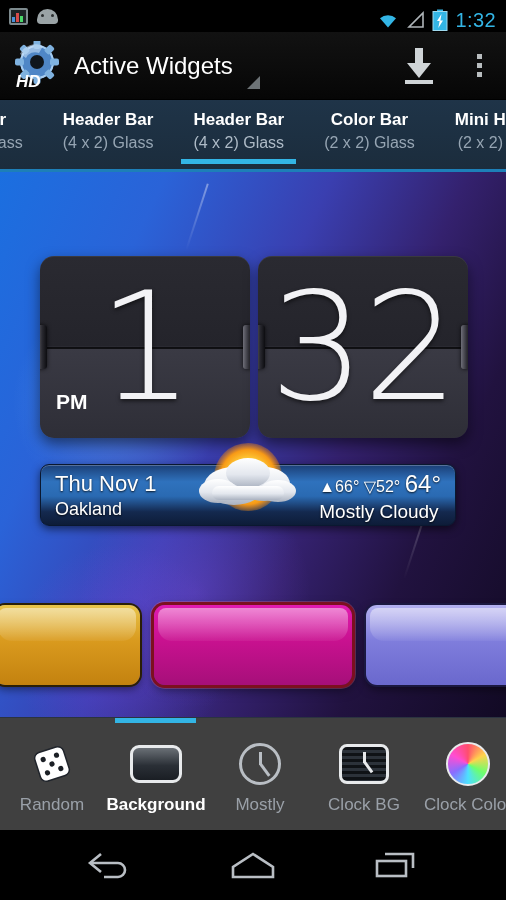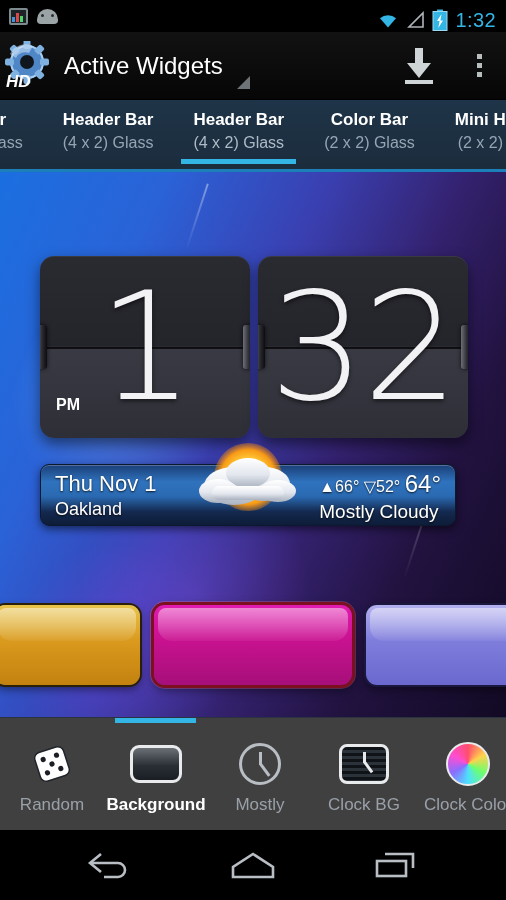--- a/index.html
+++ b/index.html
@@ -24,21 +24,21 @@
   .icn-droid { width:21px; height:15px; background:#9aa3a6; border-radius:11px 11px 4px 4px;
     position:relative; }
   .icn-droid:before,.icn-droid:after{ content:""; position:absolute; top:5px; width:3px; height:3px;
     background:#2b2f31; border-radius:50%; }
   .icn-droid:before{ left:4px; } .icn-droid:after{ right:4px; }
 
   
   .actionbar { position:absolute; left:0; top:32px; width:506px; height:68px;
     background:linear-gradient(#121212,#0b0b0b 60%,#060606);
     display:flex; align-items:center; border-bottom:1px solid #000; }
-  .app-icon { width:52px; height:50px; margin-left:0; position:relative; flex:none; }
+  .app-icon { width:52px; height:50px; margin-left:10px; position:relative; flex:none; }
   .ab-title { color:#fff; font-size:24px; margin-left:12px; white-space:nowrap; }
   .ab-dropdown { width:0; height:0; border-left:13px solid transparent;
     border-bottom:13px solid #6d7376; margin-left:14px; align-self:flex-end; margin-bottom:10px; }
   .ab-actions { margin-left:auto; display:flex; align-items:center; }
   .ab-dl { width:66px; height:68px; display:flex; align-items:center; justify-content:center; }
   .ab-ov { width:54px; height:68px; display:flex; flex-direction:column; align-items:center;
     justify-content:center; gap:4px; }
   .ab-ov span{ width:5px; height:5px; background:#b8bdbf; display:block; }
 
   
@@ -75,21 +75,21 @@
   .flipcard:after { content:""; position:absolute; left:0; right:0; top:50%; height:2px;
     background:rgba(0,0,0,.72); }
   .hinge { position:absolute; top:calc(50% - 22px); width:11px; height:44px; border-radius:3px;
     background:linear-gradient(90deg,#6e6e78,#2a2a31 55%,#0c0c10);
     box-shadow:0 0 4px rgba(0,0,0,.7); z-index:3; }
   .hinge.l { left:-4px; } .hinge.r { right:-4px; }
   .digits { position:absolute; inset:0; display:flex; align-items:center; justify-content:center;
     color:#f2f2f5; font-size:150px; font-weight:300; line-height:1;
     font-family:"DejaVu Sans", sans-serif; letter-spacing:-2px; z-index:2;
     text-shadow:0 2px 4px rgba(0,0,0,.6); }
-  .ampm { position:absolute; left:16px; bottom:24px; color:#ffffff; font-size:16px;
+  .ampm { position:absolute; left:16px; bottom:24px; color:#ffffff; font-size:21px;
     font-weight:bold; z-index:4; }
 
   
   .weather { position:absolute; left:40px; top:292px; width:416px; height:62px; border-radius:9px;
     background:linear-gradient(180deg,#1b3f77 0%,#2f72bd 28%,#2a6ab2 52%,#14294f 78%,#0d1c38 100%);
     border:1px solid #0a1830; box-shadow:0 3px 9px rgba(0,0,0,.55), inset 0 1px 0 rgba(255,255,255,.25);
     overflow:visible; }
   .w-left { position:absolute; left:14px; top:6px; }
   .w-date { color:#fff; font-size:22px; line-height:26px; text-shadow:0 1px 2px rgba(0,0,0,.8); }
   .w-city { color:#fff; font-size:18px; line-height:24px; text-shadow:0 1px 2px rgba(0,0,0,.8); }

